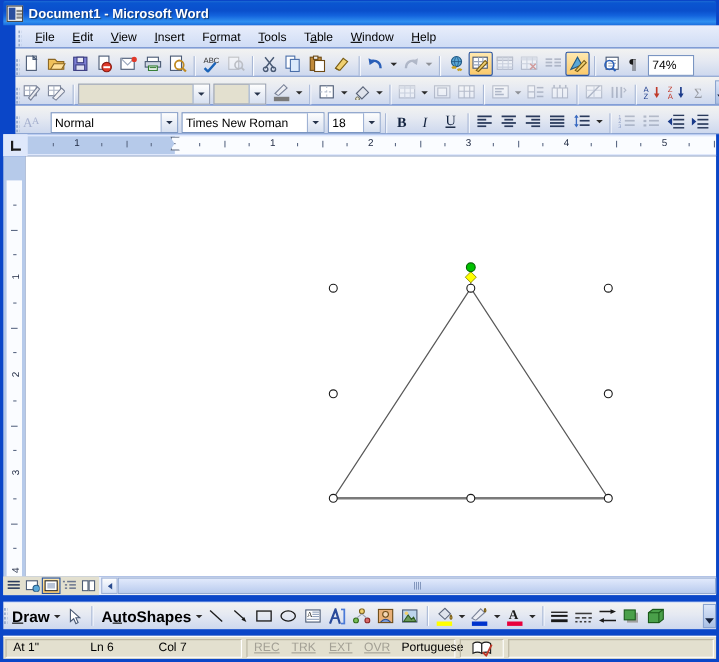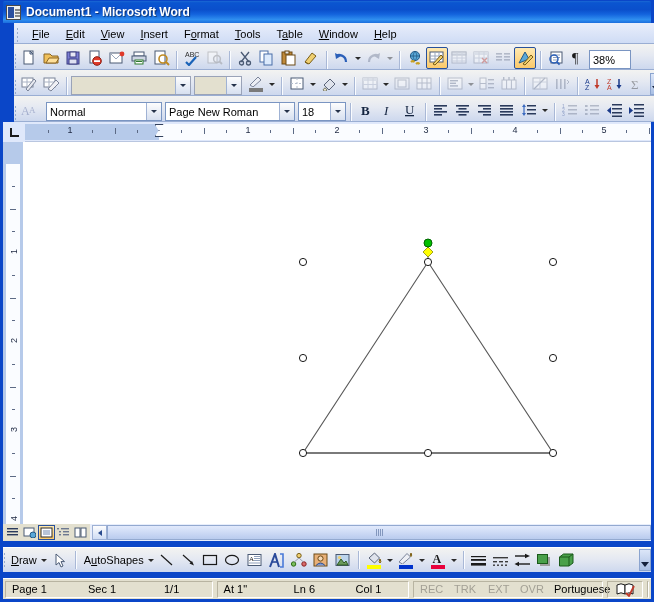--- a/index.html
+++ b/index.html
@@ -131,42 +131,42 @@
   .sb-thumb { position:absolute; left:0; top:0; height:15px; width:100%;
     background:linear-gradient(to bottom,#e2eafc,#b9cbee);
     border:1px solid #93a9d0; display:flex; align-items:center; justify-content:center; }
   .sb-thumb i { width:7px; height:7px; flex:none;
     background-image:repeating-linear-gradient(to right,#8397bd 0 1px,transparent 1px 2px); }
 
   
   .drawbar { position:absolute; left:3px; top:547px; width:648px; height:25px;
     background:linear-gradient(to bottom,#f3f3f1 0%,#e5e9f2 45%,#cdd8ee 100%);
     border-top:1px solid #fff; display:flex; align-items:center; }
-  .tlabel { font-size:11px; padding:0 2px 0 4px; cursor:default; white-space:nowrap; }
+  .tlabel { font-size:14px; padding:0 2px 0 4px; cursor:default; white-space:nowrap;font-weight:bold; }
   .tlabel u { text-decoration:underline; }
   .colorbtn { width:22px; height:22px; flex:none; display:flex; flex-direction:column;
               align-items:center; justify-content:center;
               border:1px solid transparent; border-radius:2px; }
   .colorbtn .bar { width:14px; height:4px; margin-top:1px; }
   .tb-overflow { width:12px; height:22px; margin-left:auto; flex:none;
      background:linear-gradient(to bottom,#dce6f8,#a9bfe4); border:1px solid #8ba4cf;
      display:flex; align-items:flex-end; justify-content:center; }
   .tb-overflow:after{content:"";border-left:4px solid transparent;
       border-right:4px solid transparent;border-top:5px solid #14213d;margin-bottom:3px;}
 
   
   .status { position:absolute; left:3px; top:578px; width:648px; height:21px;
     background:#e3e0cf; border-top:1px solid #fff; display:flex; align-items:center;
     font-size:11px; }
   .scell { padding:0 6px; height:17px; display:flex; align-items:center;
            white-space:nowrap; }
   .sgroup { height:17px; display:flex; align-items:center;
             border:1px solid #b8b4a1; border-right-color:#fff; border-bottom-color:#fff;
             margin:0 2px; }
-  .dim { color:#a3a095; }
+  .dim { color:#a3a095;text-decoration:underline; }
   .book { width:19px; height:15px; position:relative; }
 </style>
 </head>
 <body>
 
 <div id="app">
 
   <div class="titlebar">
     <div class="title-icon"></div>
     <div class="title-text">Document1 - Microsoft Word</div>
@@ -349,21 +349,21 @@
           <circle cx="6" cy="9" r="4" fill="none" stroke="#2a5fb8" stroke-width="1.5"></circle>
           <path d="M8.6 11.6 l3 3" stroke="#2a5fb8" stroke-width="1.8"></path>
         </svg>
     </div>
     <div class="tbtn">
       <svg width="14" height="16">
           <text x="1" y="13" font-size="14" font-family="Liberation Serif" fill="#1a1a1a">¶</text>
         </svg>
     </div>
     <div class="zoombox">
-      <span>38%</span>
+      <span>74%</span>
     </div>
   </div>
 
   <div class="band tb2">
     <span class="grip"></span>
     <div class="tbtn">
       <svg width="16" height="16">
           <rect x="1" y="2" width="11" height="9" fill="#fff" stroke="#7a8398"></rect>
           <path d="M1 6 h11 M6 2 v9" stroke="#aab3c4"></path>
           <path d="M5 13 L13 3 L15 5 L7 15 Z" fill="#e8eaf0" stroke="#7a8398"></path>
@@ -511,21 +511,21 @@
       <svg width="17" height="14">
           <text x="0" y="12" font-size="12" font-family="Liberation Serif" fill="#5a6aa0">A</text>
           <text x="8" y="10" font-size="9" font-family="Liberation Serif" fill="#5a6aa0">A</text>
         </svg>
     </div>
     <div class="combo" style="width:116px;margin-left:6px">
       <span class="cv">Normal</span>
       <span class="cb"></span>
     </div>
     <div class="combo" style="width:130px;margin-left:3px">
-      <span class="cv">Page New Roman</span>
+      <span class="cv">Times New Roman</span>
       <span class="cb"></span>
     </div>
     <div class="combo" style="width:48px;margin-left:3px">
       <span class="cv">18</span>
       <span class="cb"></span>
     </div>
     <span class="sep"></span>
     <div class="tbtn">
         <svg width="12" height="14">
           <text x="1" y="12" font-size="13" font-weight="bold" font-family="Liberation Serif" fill="#13233f">B</text>
@@ -927,29 +927,24 @@
     <div class="tbtn">
       <svg width="17" height="14">
           <path d="M1.5 4 L5.5 1 L15 1 L15 10 L11 13 L1.5 13 Z" fill="#4aa04a" stroke="#1a5a1a"></path>
           <path d="M1.5 4 L11 4 L11 13 M11 4 L15 1" fill="none" stroke="#1a5a1a"></path>
         </svg>
     </div>
     <div class="tb-overflow"></div>
   </div>
 
   <div class="status">
-    <div class="sgroup" style="width:232px">
-      <span class="scell" style="width:76px">Page 1</span>
-      <span class="scell" style="width:76px">Sec 1</span>
-      <span class="scell">1/1</span>
-    </div>
     <div class="sgroup" style="width:215px">
       <span class="scell" style="width:70px">At 1"</span>
       <span class="scell" style="width:62px">Ln 6</span>
-      <span class="scell">Col 1</span>
+      <span class="scell">Col 7</span>
     </div>
     <div class="sgroup" style="width:190px">
       <span class="scell dim" style="width:34px">REC</span>
       <span class="scell dim" style="width:34px">TRK</span>
       <span class="scell dim" style="width:32px">EXT</span>
       <span class="scell dim" style="width:34px">OVR</span>
       <span class="scell">Portuguese</span>
     </div>
     <div class="sgroup" style="width:40px;justify-content:center">
       <span class="book">

